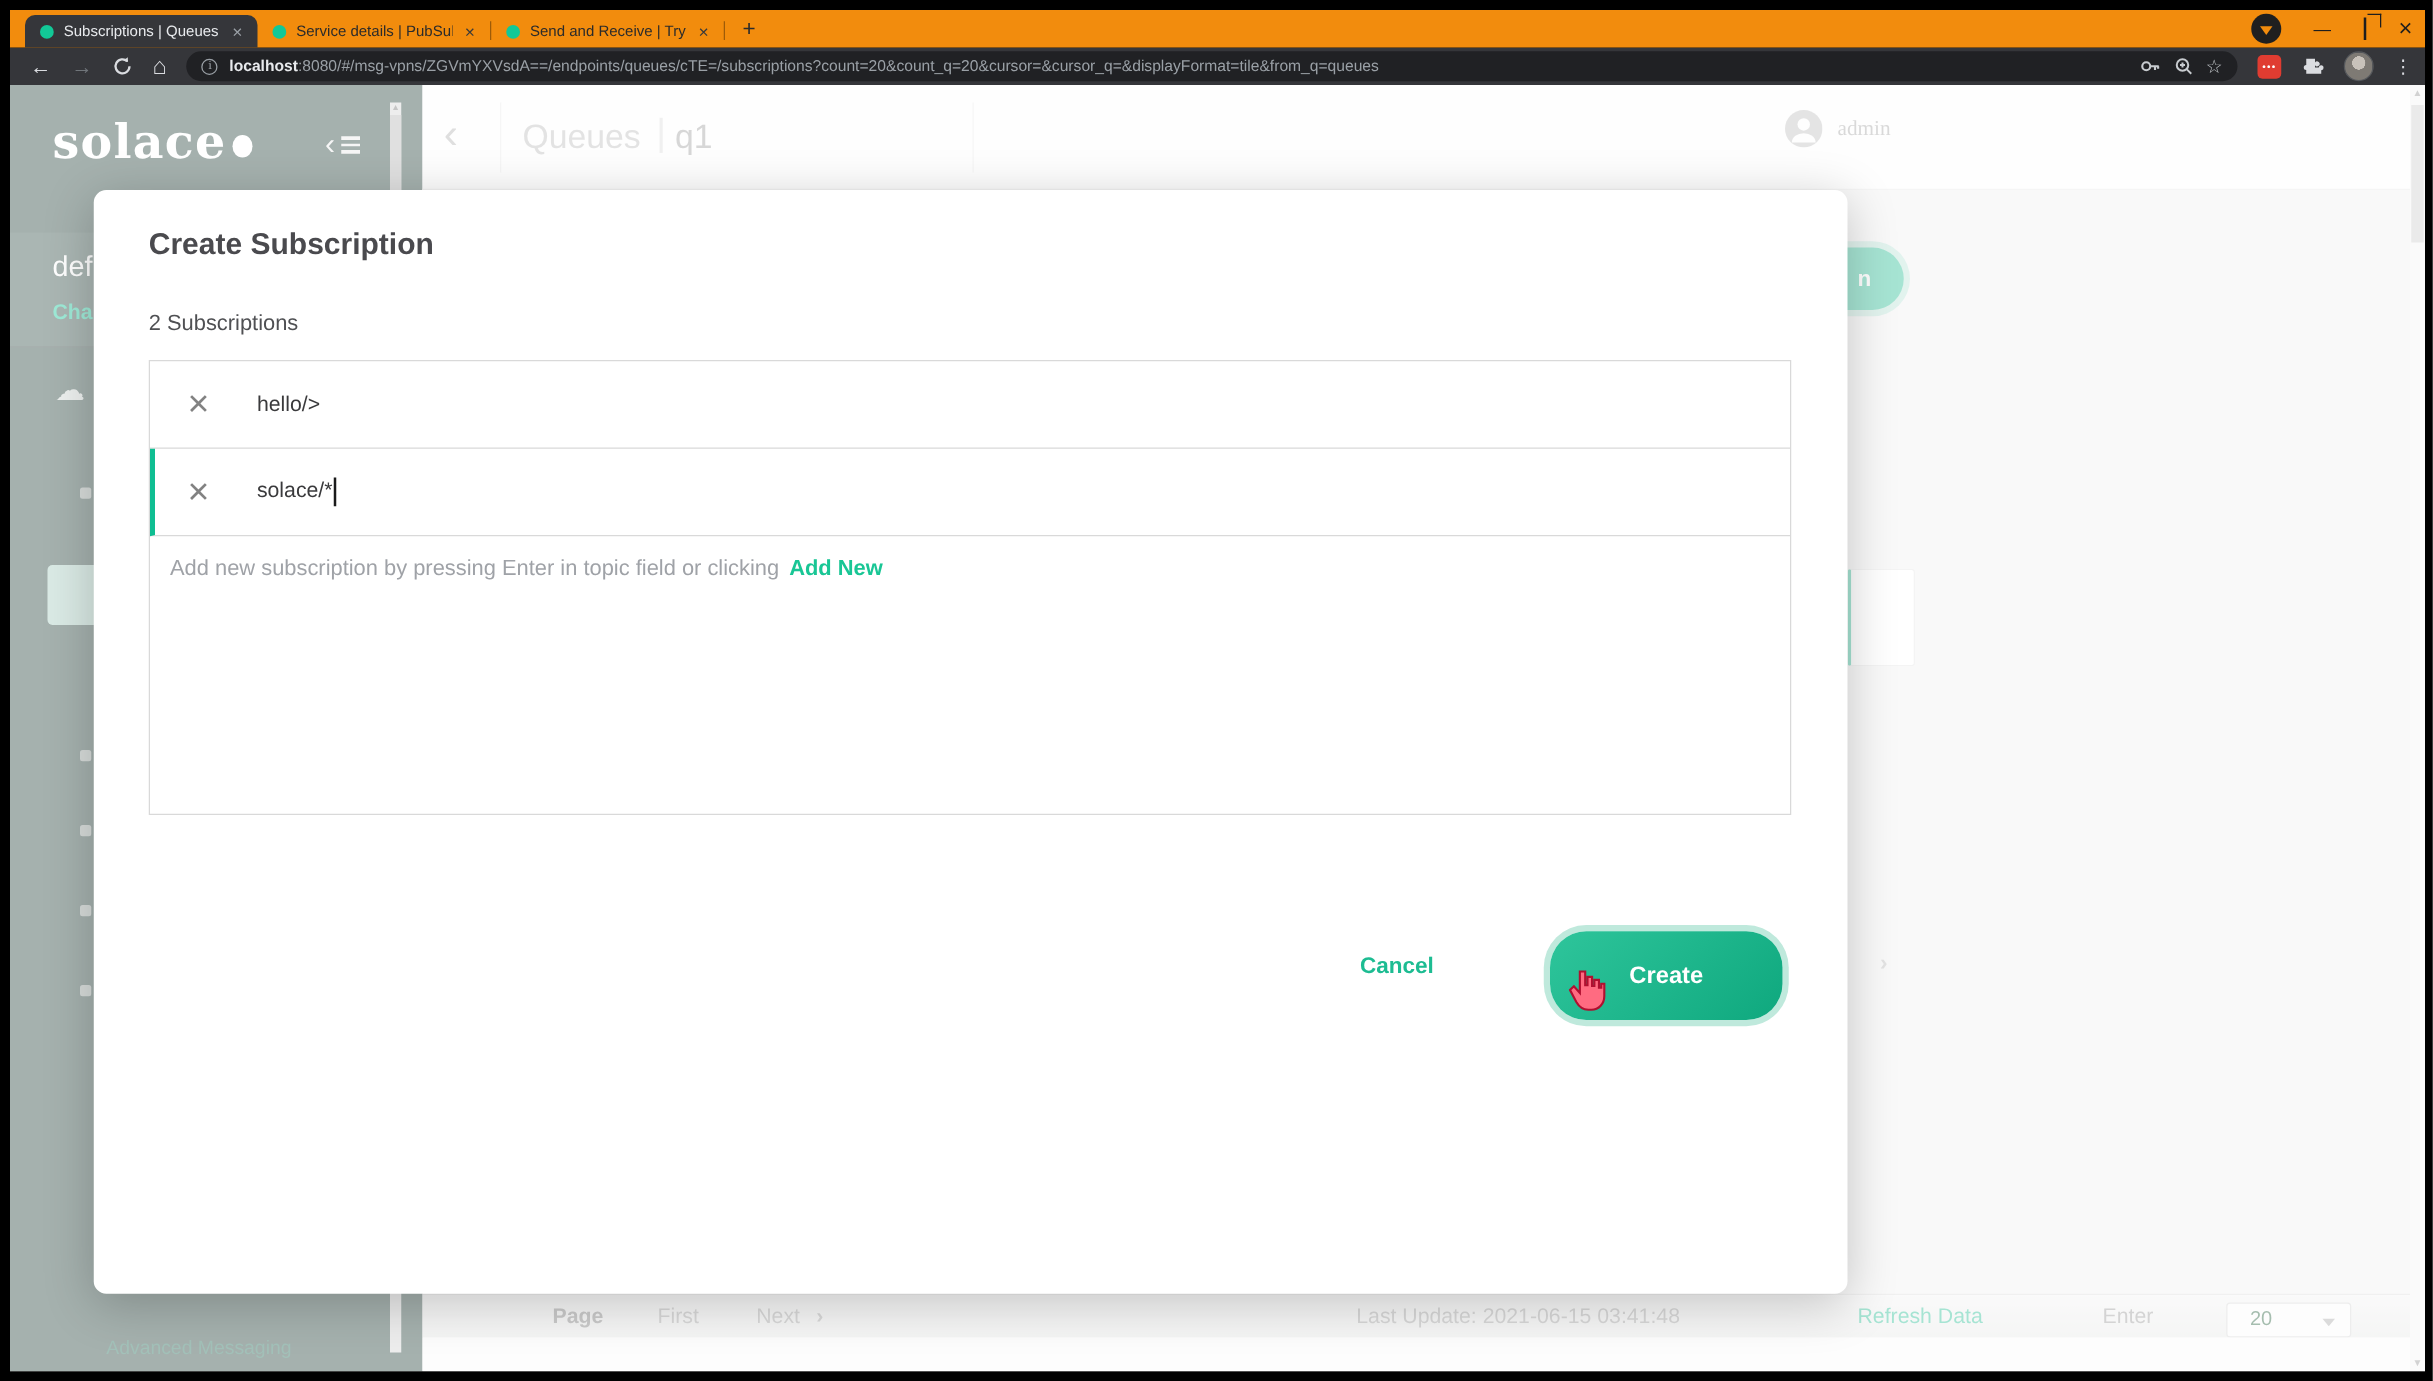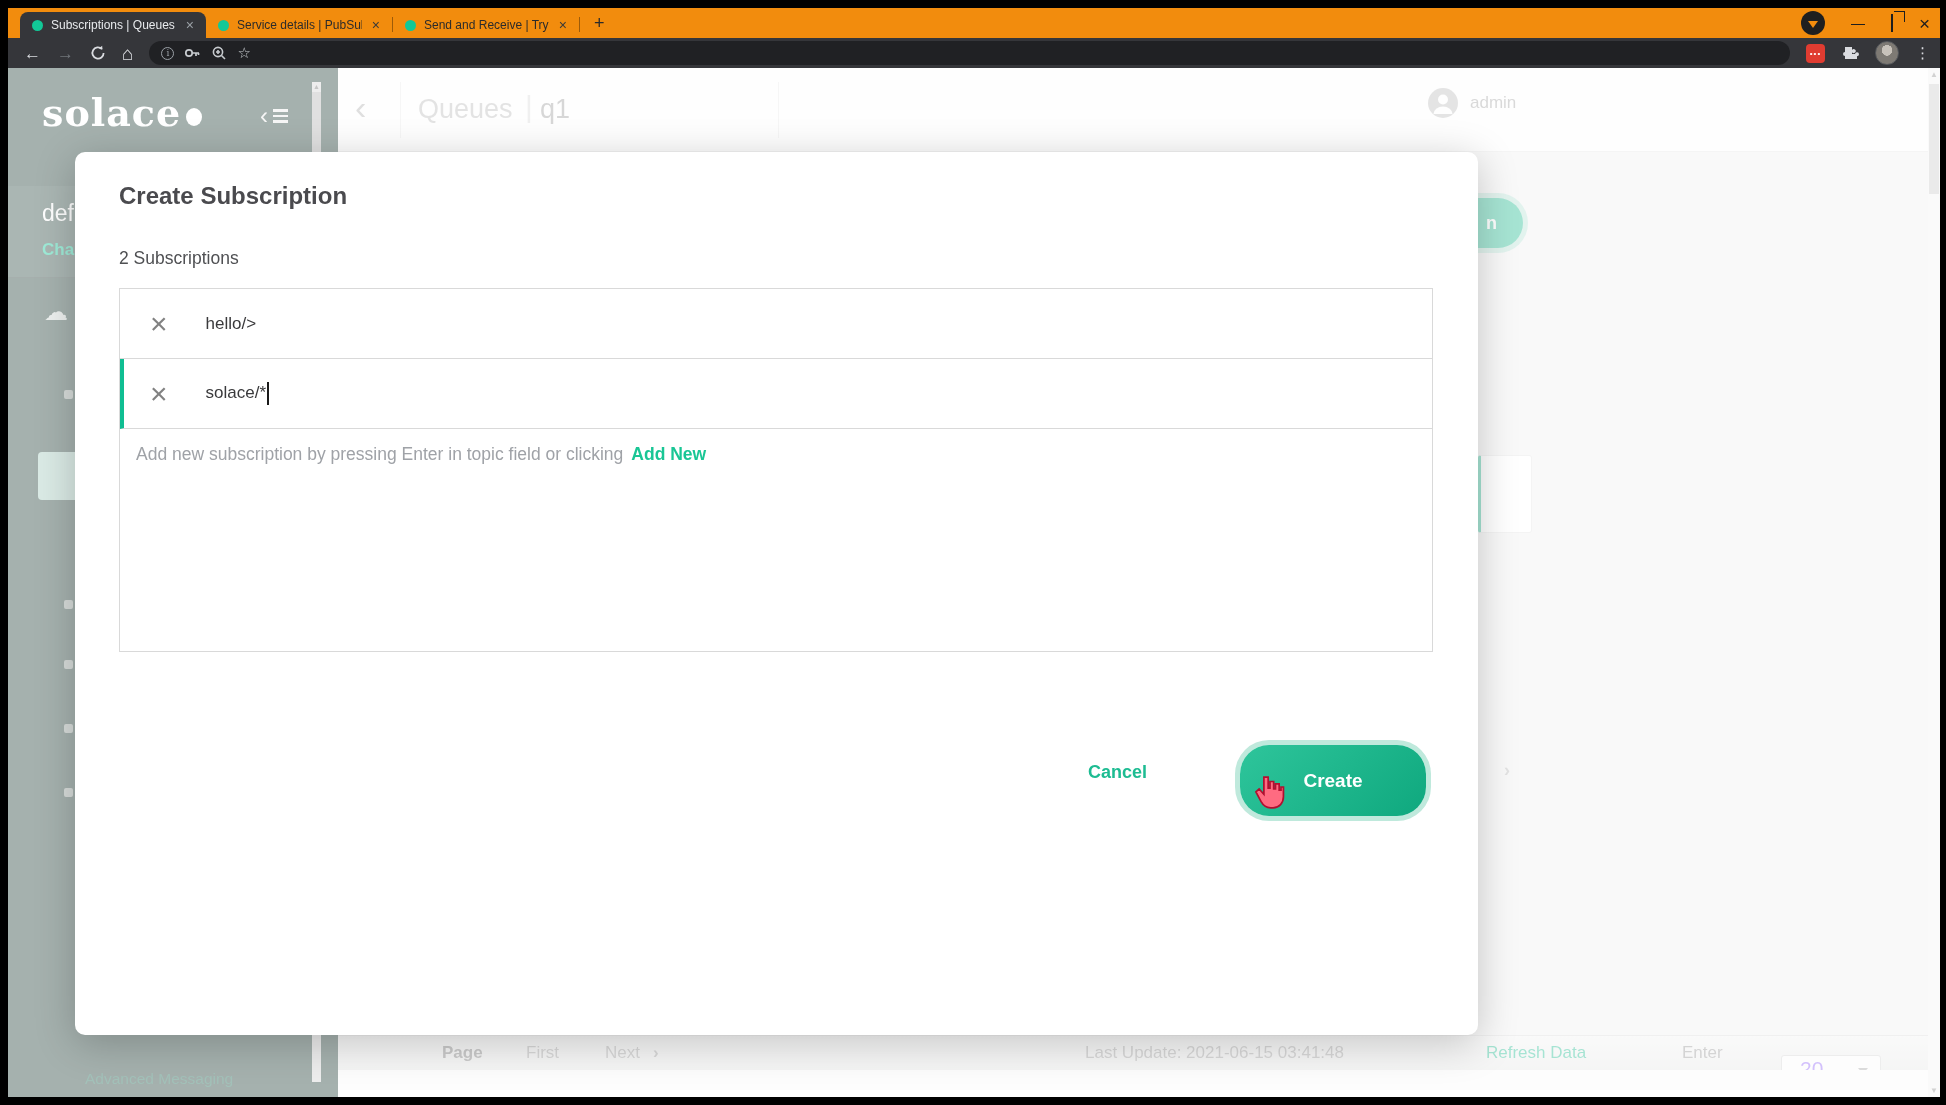--- a/index.html
+++ b/index.html
@@ -58,38 +58,38 @@
   .side-scroll { position:absolute; left:304px; top:14px; width:9px; height:1000px; background:#CFCFCF; }
   .side-scroll .thumb { position:absolute; top:10px; left:0; width:9px; height:150px; background:#ADADAD; }
   .side-scroll .arr { position:absolute; left:0; width:9px; text-align:center; font-size:7px; color:#666; }
 
   .app-header { position:absolute; left:330px; top:0; right:12px; height:84px; background:#FBFBFB; border-bottom:1px solid #E5E5E5; }
   .bc-back { position:absolute; left:347px; top:22px; font-size:34px; color:#ABABAB; line-height:1; }
   .vline { position:absolute; width:1px; background:#E8E8E8; top:14px; height:56px; }
   .bc-section { position:absolute; left:410px; top:26px; font-size:27px; color:#B6B6B6; }
   .bc-pipe { position:absolute; left:517px; top:22px; font-size:30px; color:#D8D8D8; font-weight:300; }
   .bc-item { position:absolute; left:532px; top:26px; font-size:27px; color:#979797; }
-  .user-chip { position:absolute; left:1420px; top:20px; display:flex; align-items:center; gap:12px; }
+  .user-chip { position:absolute; left:1420px; top:20px; display:flex; align-items:center; gap:12px;font-family:Liberation Serif, serif; }
   .person-ico { width:30px; height:30px; }
   .user-name { font-size:17px; color:#9C9C9C; }
 
   .action-pill { position:absolute; left:1398px; top:130px; width:117px; height:50px; border-radius:25px; background:#17B88C; box-shadow:0 0 0 5px rgba(23,184,140,.28); color:#FFF; font-size:18px; font-weight:bold; text-align:right; line-height:50px; padding-right:26px; }
   .ghost-tile { position:absolute; left:1470px; top:387px; width:54px; height:78px; background:#FFF; border:1px solid #E2E2E2; border-left:3px solid #17B88C; border-radius:3px; }
   .mini-chev { position:absolute; left:1496px; top:692px; color:#B5B5B5; font-size:18px; font-weight:bold; }
 
   .bottombar { position:absolute; left:330px; top:967px; width:1590px; height:35px; background:linear-gradient(#F1F1F1,#E4E5E4); border-top:1px solid #D8D8D8; font-size:17px; }
   .bottombar > span { position:absolute; top:7px; white-space:nowrap; }
   .bb-page { left:104px; color:#767676; font-weight:bold; }
   .bb-first { left:188px; color:#9C9C9C; }
   .bb-next { left:267px; color:#9C9C9C;text-align:center; }
   .bb-chev { left:315px; color:#9C9C9C; font-weight:bold; }
   .bb-update { left:747px; color:#9A9A9A; }
   .bb-refresh { left:1148px; color:#17B88C; }
   .bb-show { left:1344px; color:#8E8E8E; }
-  .bb-select { position:absolute; left:1443px; top:19px; width:100px; height:28px; background:#FAFAFA; border:1px solid #CFCFCF; border-radius:3px; color:#8b5cf6; font-size:21px; line-height:26px; padding-left:18px; }
+  .bb-select { position:absolute; left:1443px; top:6px; width:100px; height:28px; background:#FAFAFA; border:1px solid #CFCFCF; border-radius:3px; color:#14532d; font-size:16px; line-height:26px; padding-left:18px; }
   .bb-select .sel-tri { position:absolute; right:12px; top:12px; width:0; height:0; border-left:5px solid transparent; border-right:5px solid transparent; border-top:6px solid #A0A0A0; }
   .below-bar { position:absolute; left:330px; top:1002px; width:1590px; height:27px; background:#FAFAFA; }
 
   .main-scroll { position:absolute; left:1920px; top:0; width:12px; height:100%; background:#F2F2F2; }
   .main-scroll .thumb { position:absolute; left:1px; top:16px; width:10px; height:110px; background:#C9C9C9; }
   .main-scroll .arr { position:absolute; left:0; width:12px; text-align:center; font-size:8px; color:#8A8A8A; }
 
   .dim { position:absolute; inset:0; background:rgba(255,255,255,.62); z-index:5; }
 
   
@@ -147,20 +147,21 @@
   <div class="toolbar">
     <span class="nav-ico">←</span>
     <span class="nav-ico disabled">→</span>
     <svg class="nav-ico" width="16" height="16" viewBox="0 0 16 16">
         <path d="M13.6 8a5.6 5.6 0 1 1-1.7-4" fill="none" stroke="#DADCE0" stroke-width="1.8"></path>
         <path d="M12.2 0.8 12.4 4.6 8.7 3.6z" fill="#DADCE0"></path>
       </svg>
     <span class="nav-ico" style="font-size:19px">⌂</span>
     <div class="omnibox">
       <span class="info-ico">i</span>
+      <span class="url"><span class="host">localhost</span><span class="rest">:8080/#/msg-vpns/ZGVmYXVsdA==/endpoints/queues/cTE=/subscriptions?count=20&amp;count_q=20&amp;cursor=&amp;cursor_q=&amp;displayFormat=tile&amp;from_q=queues</span></span>
       <svg class="omni-ico" width="18" height="18" viewBox="0 0 18 18">
           <circle cx="6" cy="9" r="3.2" fill="none" stroke="#C7CBCF" stroke-width="1.7"></circle>
           <path d="M9 9h7M13 9v3M15.5 9v2" stroke="#C7CBCF" stroke-width="1.7" fill="none"></path>
         </svg>
       <svg class="omni-ico" width="18" height="18" viewBox="0 0 18 18">
           <circle cx="8" cy="8" r="4.6" fill="none" stroke="#C7CBCF" stroke-width="1.6"></circle>
           <path d="M8 6v4M6 8h4M11.5 11.5 15 15" stroke="#C7CBCF" stroke-width="1.6"></path>
         </svg>
       <span class="omni-ico" style="color:#C7CBCF;font-size:15px">☆</span>
     </div>

